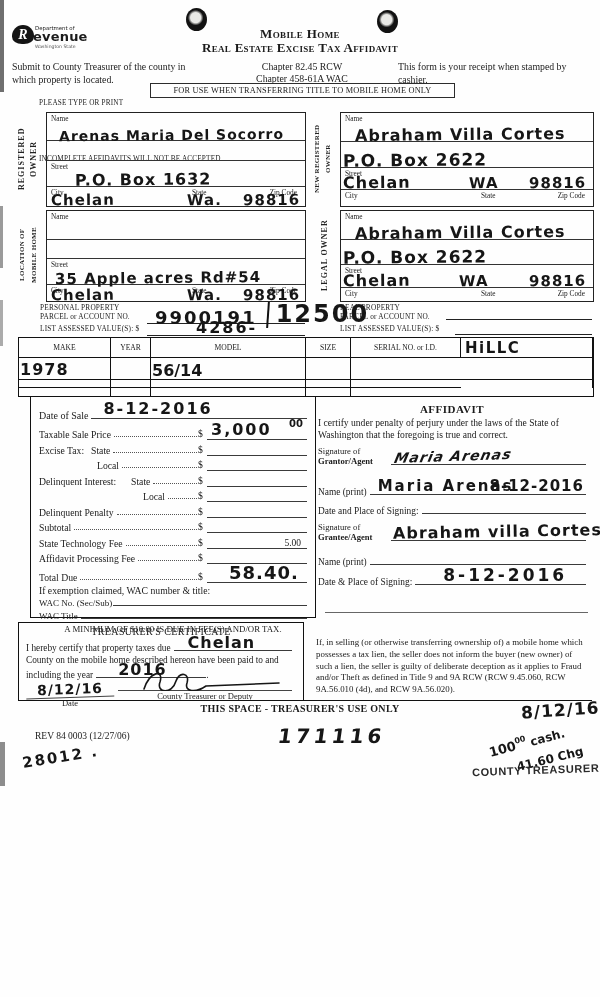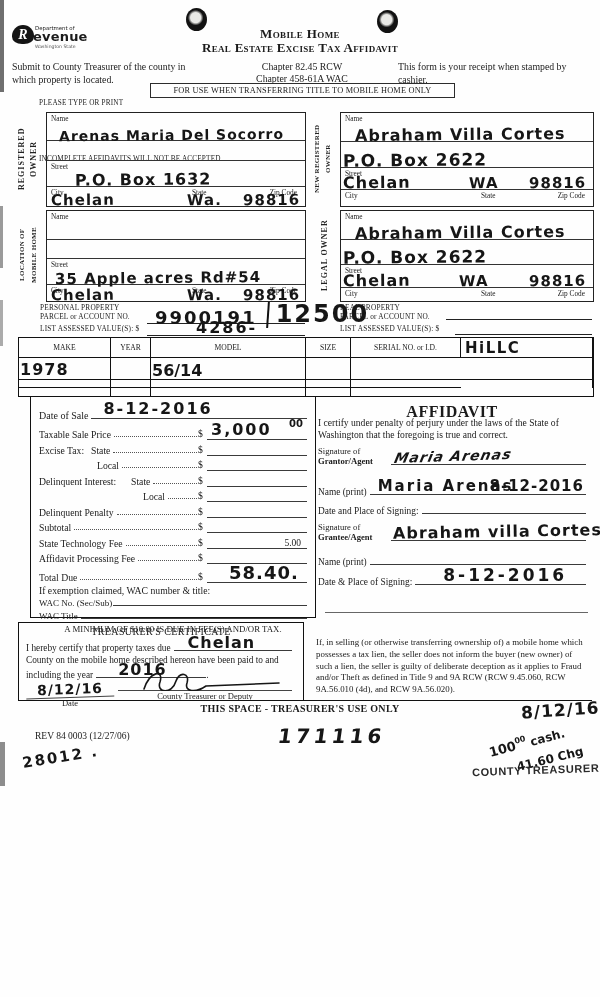--- a/index.html
+++ b/index.html
@@ -317,21 +317,21 @@
       <span>WAC No. (Sec/Sub)</span>
         <span class="sld" style="height:10px;margin-left:1px;"></span>
     </div>
     <div class="frow" style="height:13px;font-size:9px;">
       <span>WAC Title</span>
         <span class="sld" style="height:10px;"></span>
     </div>
     <div class="center" style="font-size:8.8px;margin-top:3px;">A MINIMUM OF $10.00 IS DUE IN FEE(S) AND/OR TAX.</div>
   </div>
 
-  <div class="abs center" style="left:312px;top:403px;width:280px;font-weight:bold;font-size:16px;letter-spacing:.5px;">AFFIDAVIT</div>
+  <div class="abs center" style="left:312px;top:403px;width:280px;font-weight:bold;font-size:11px;letter-spacing:.5px;">AFFIDAVIT</div>
   <div class="abs" style="left:318px;top:417px;width:264px;font-size:9.6px;line-height:1.3;">I certify under penalty of perjury under the laws of the State of Washington that the foregoing is true and correct.</div>
 
   <div class="abs aff-row" style="left:318px;top:447px;width:268px;">
     <span class="aff-sig-label">
       <span style="display:block;">Signature of</span>
       <span style="display:block;font-weight:bold;">Grantor/Agent</span>
     </span>
     <span class="sld" style="height:16px;">
       <span class="hw sig" style="position:absolute;left:4px;bottom:0;font-size:14px;letter-spacing:1px;">Maria Arenas</span>
     </span>

